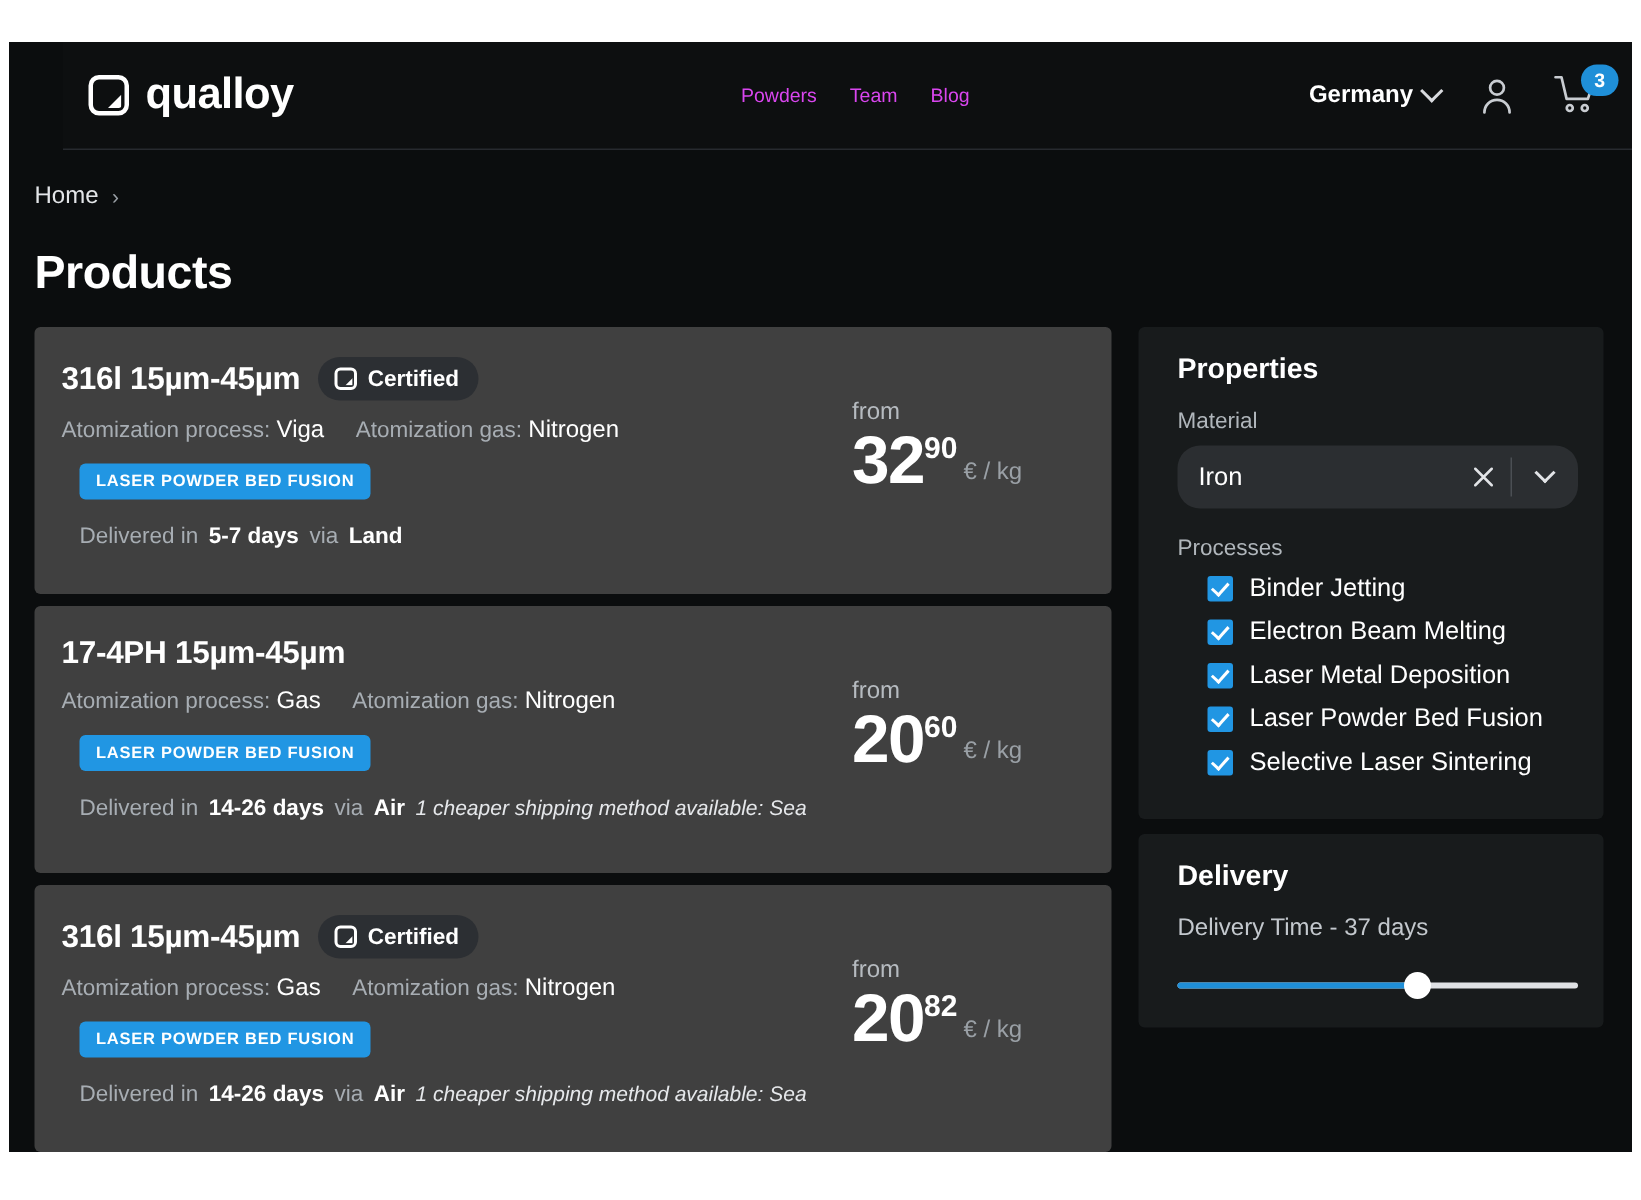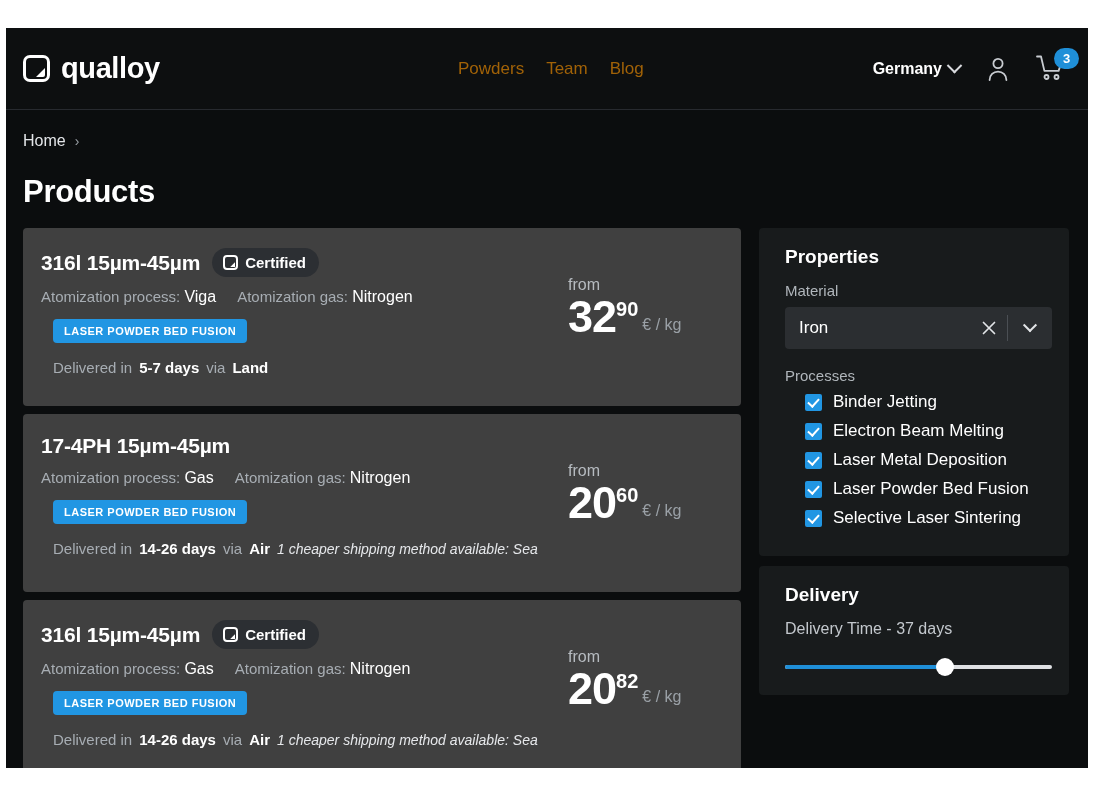--- a/index.html
+++ b/index.html
@@ -12,27 +12,28 @@
   .page {
     position: absolute;
     left: 6px; top: 28px;
     width: 1082px; height: 740px;
     background: #0b0d0e;
     overflow: hidden;
   }
 
   
   .header {
-    height: 82px;
+    height: 72px;
     background: #0d0f10;
     border-bottom: 1px solid #272a2f;
     display: flex;
     align-items: center;
     padding: 0 18px 0 17px;
     position: relative;
+    margin-left: 36px;
   }
   .brand { display: flex; align-items: center; gap: 11px; }
   .brand-mark {
     width: 27px; height: 27px;
     border: 3px solid #ffffff;
     border-radius: 7px;
     position: relative;
   }
   .brand-mark::after {
     content: "";
@@ -50,22 +51,22 @@
     letter-spacing: -0.4px;
   }
   .nav {
     position: absolute;
     left: 452px;
     display: flex;
     gap: 22px;
     align-items: center;
   }
   .nav a {
-    color: #a16207;
-    font-size: 17px;
+    color: #d946ef;
+    font-size: 13px;
     text-decoration: none;
   }
   .header-right {
     margin-left: auto;
     display: flex;
     align-items: center;
     gap: 26px;
   }
   .country {
     display: flex; align-items: center; gap: 7px;
@@ -193,21 +194,21 @@
     padding: 18px 17px 19px 26px;
     margin-bottom: 10px;
   }
   .panel-title {
     color: #ffffff; font-size: 19px; font-weight: bold; margin-bottom: 14px;
   }
   .field-label { color: #b0b6bb; font-size: 15px; margin-bottom: 8px; }
   .select {
     display: flex; align-items: center;
     background: #2b2e31;
-    border-radius: 4px;
+    border-radius: 15px;
     height: 42px;
     margin-bottom: 18px;
   }
   .select-value { flex: 1; color: #ffffff; font-size: 17px; padding-left: 14px; }
   .select-clear {
     width: 36px; height: 100%;
     display: flex; align-items: center; justify-content: center;
   }
   .select-divider { width: 1px; height: 26px; background: #4b4f54; }
   .select-chev {

